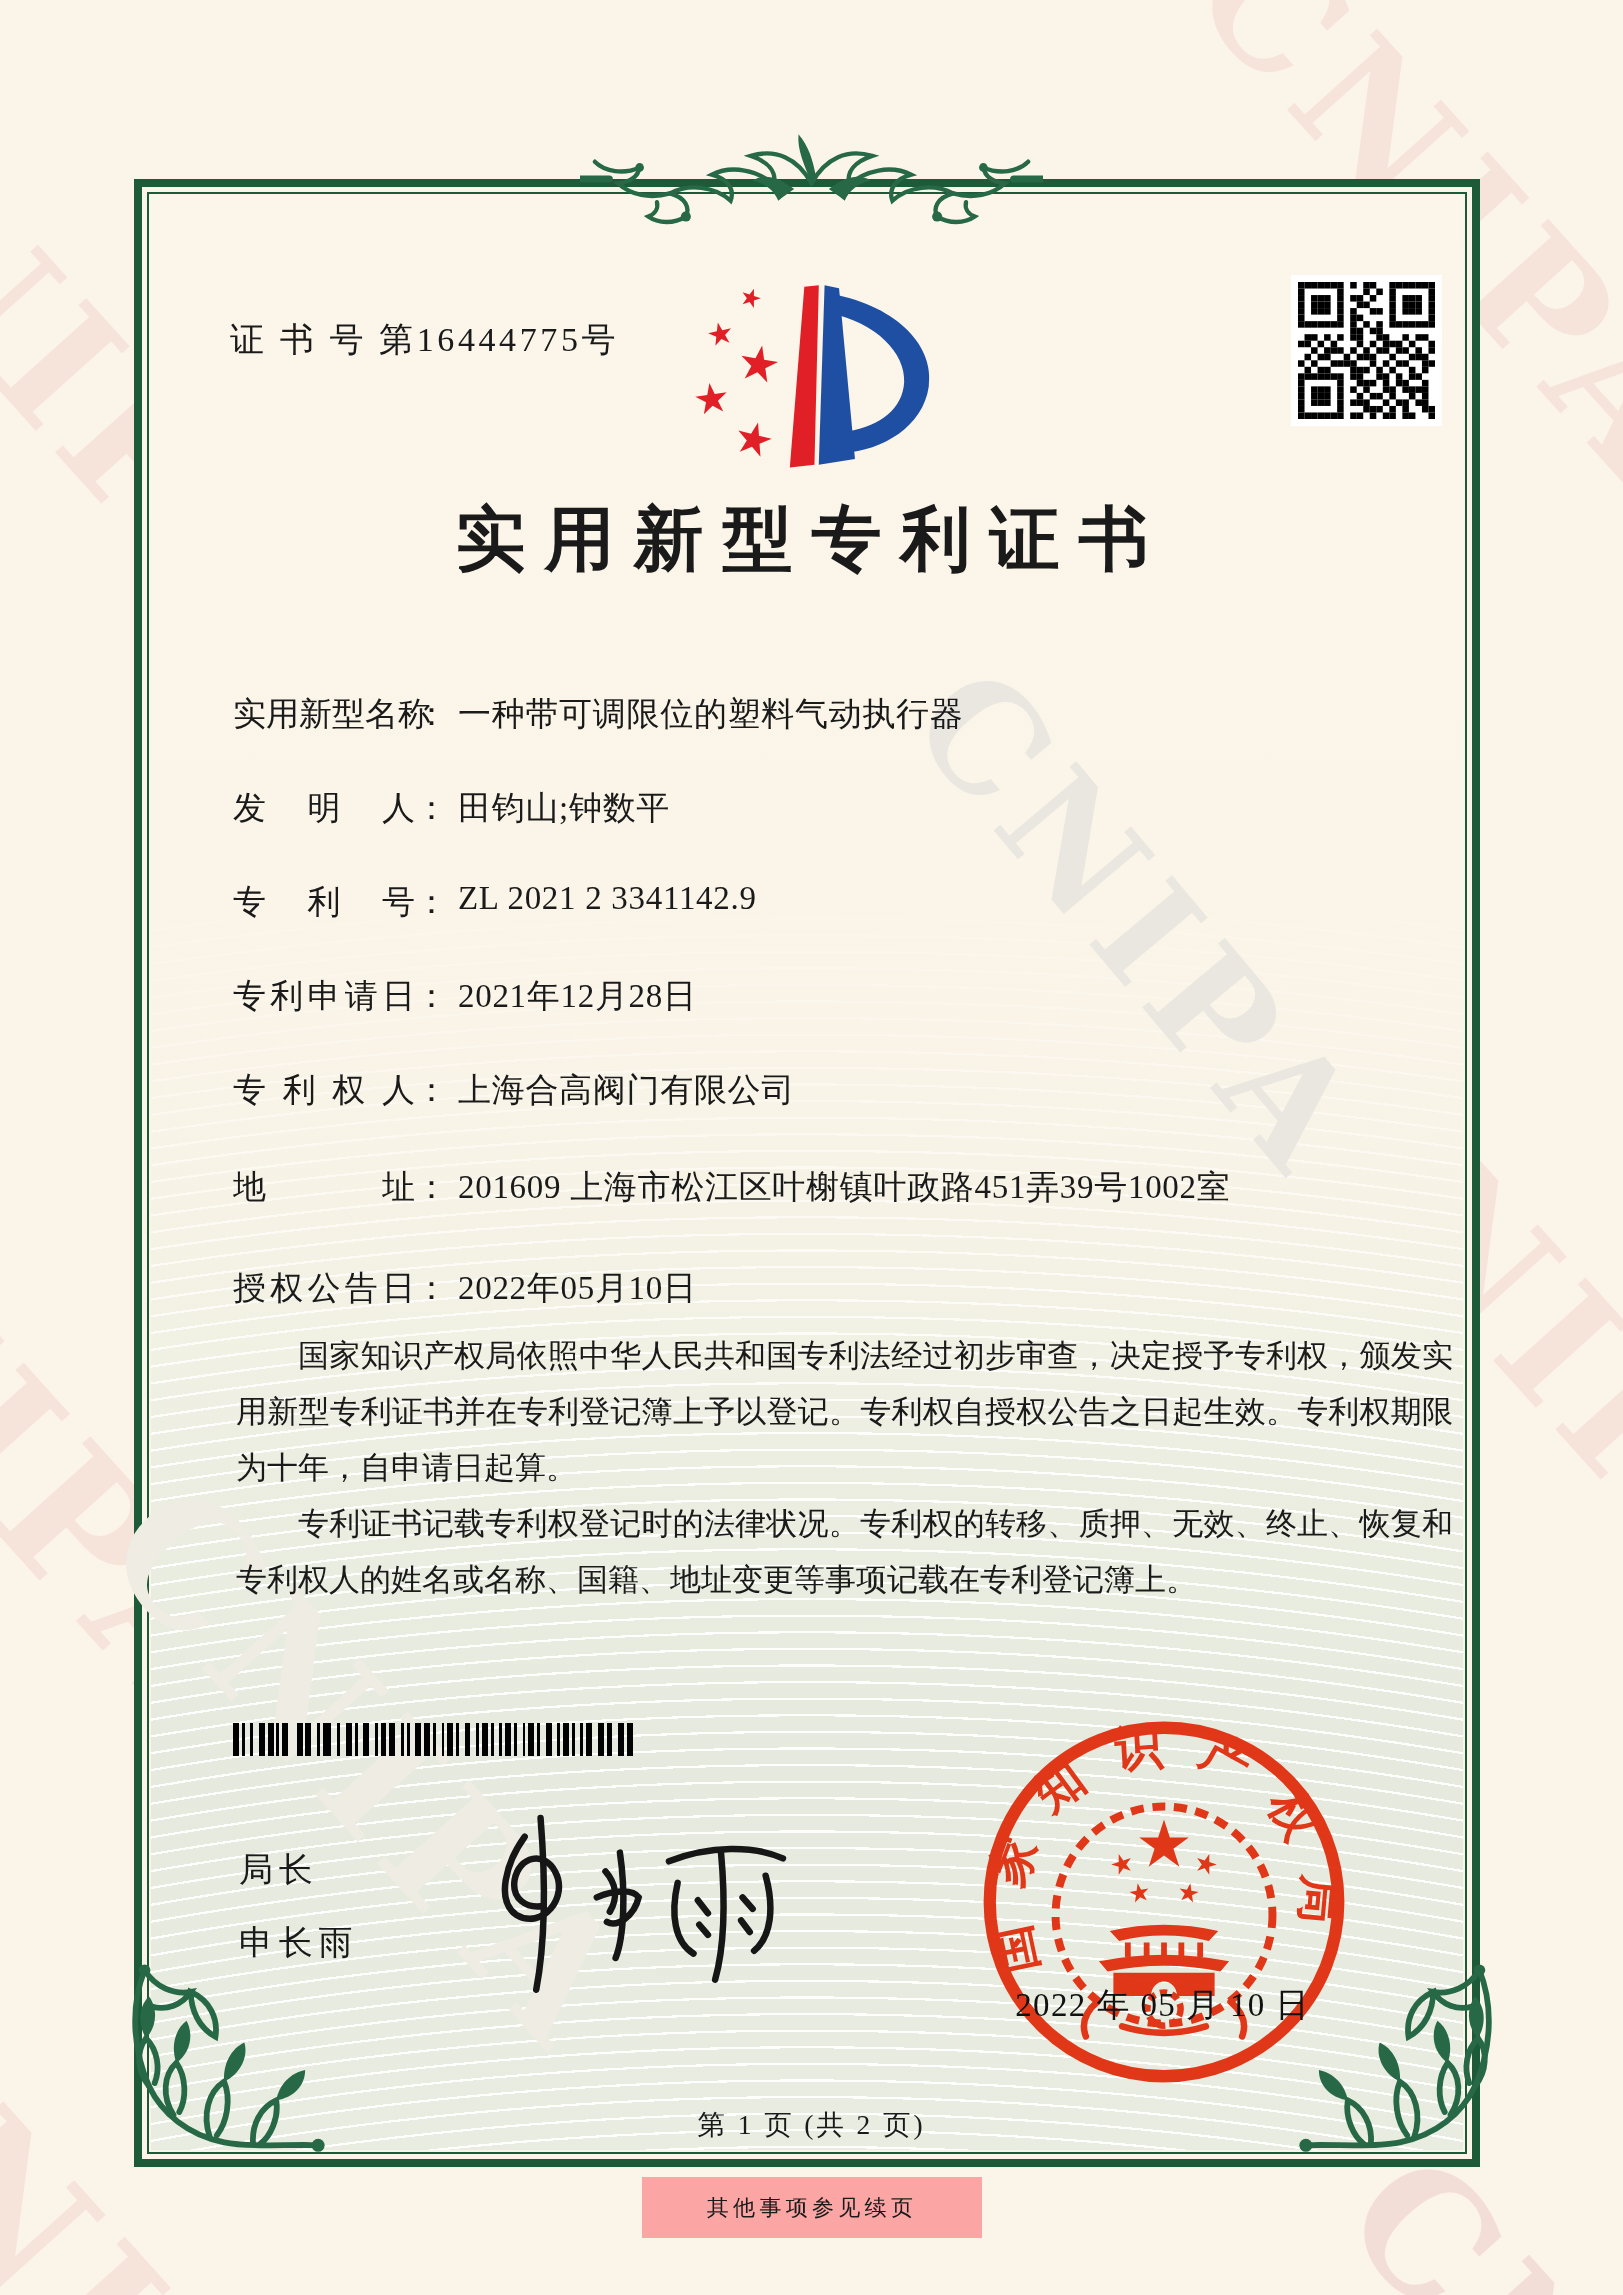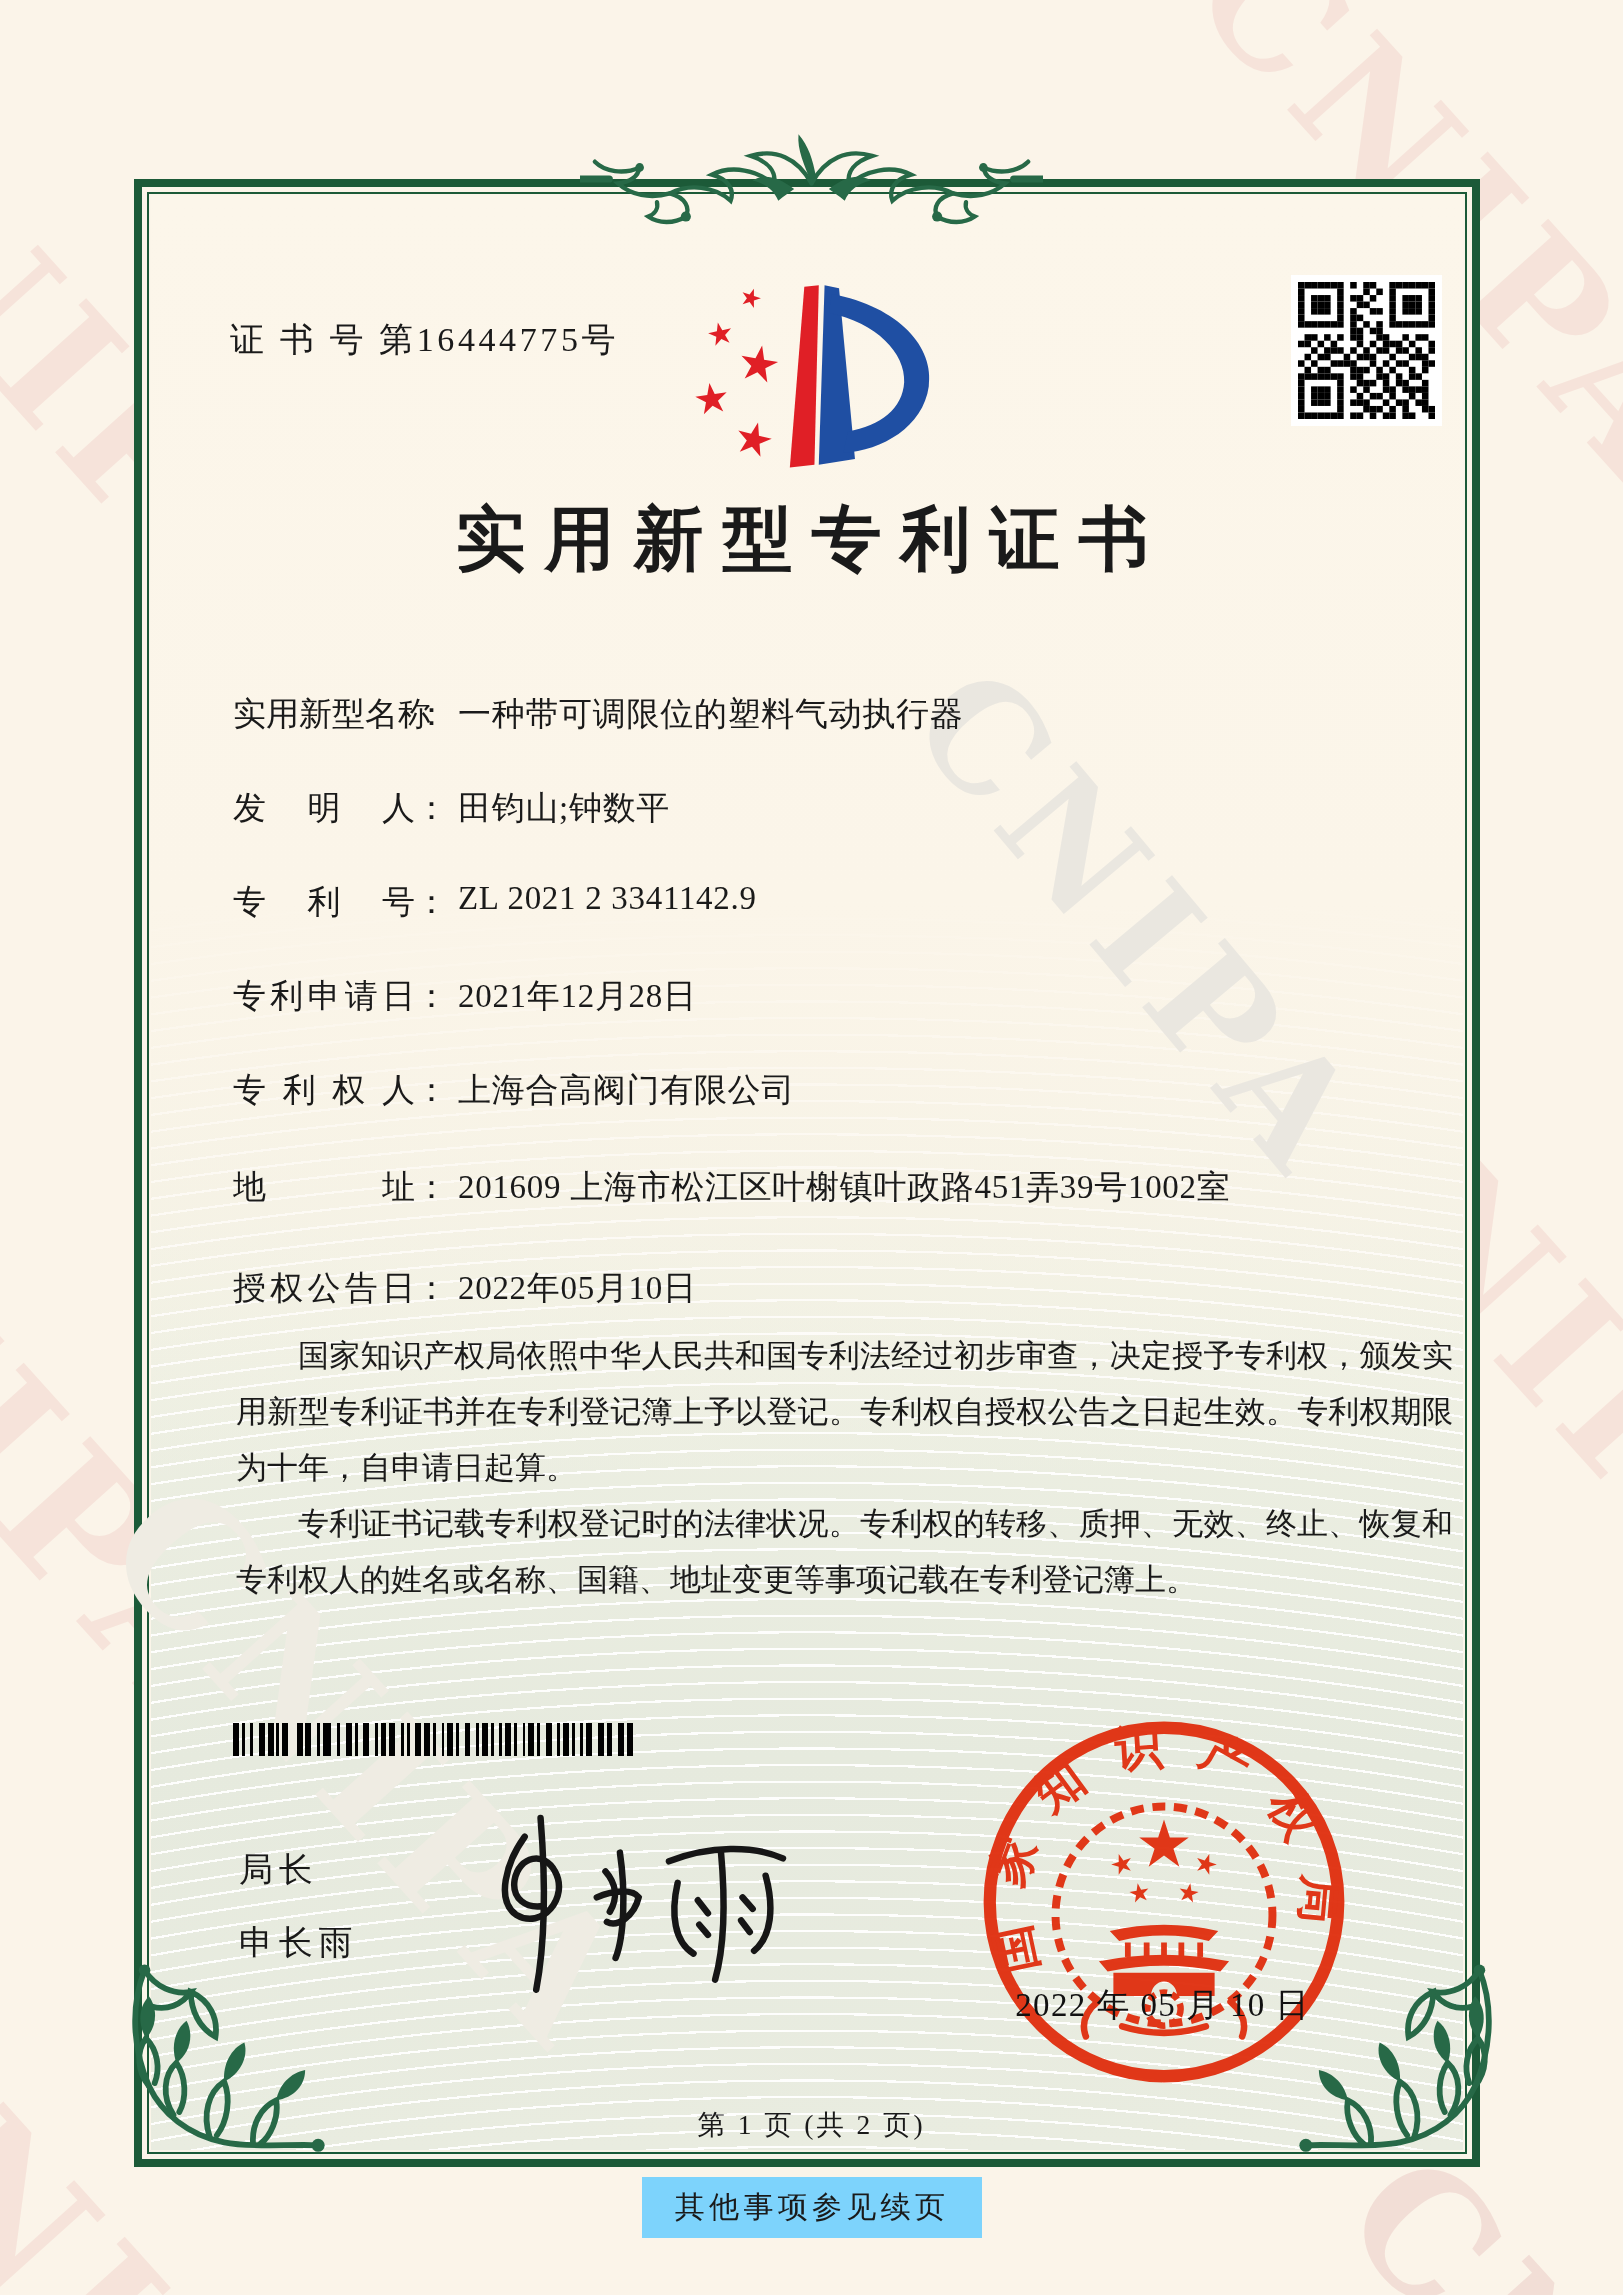--- a/index.html
+++ b/index.html
@@ -41,22 +41,22 @@
   #body-text p{margin:0;text-indent:62px;}
   #barcode{left:233px;top:1723px;width:412px;height:33px;overflow:hidden;white-space:nowrap;font-size:0;}
   #barcode .bar{display:inline-block;height:33px;}
   #director-title{left:239px;top:1847px;font-size:34px;letter-spacing:5.8px;}
   #director-name{left:239px;top:1920px;font-size:34px;letter-spacing:5.8px;}
   #signature{left:455px;top:1805px;}
   #seal{left:976px;top:1714px;}
   #seal-date{left:931px;top:1983px;width:463px;text-align:center;font-size:33px;color:#111;
              letter-spacing:1.4px;z-index:7;}
   #page-footer{left:0;top:2095px;width:1623px;text-align:center;font-size:27.5px;letter-spacing:2.9px;margin-top:12px;}
-  #continuation{left:642px;top:2177px;width:340px;height:61px;background:#7dd3fc;
-                display:flex;align-items:center;justify-content:center;font-size:30px;letter-spacing:4.3px;z-index:7;}
+  #continuation{left:642px;top:2177px;width:340px;height:61px;background:#fca5a5;
+                display:flex;align-items:center;justify-content:center;font-size:22px;letter-spacing:4.3px;z-index:7;}
   #qr{left:1291px;top:275px;width:151px;height:151px;background:#ffffff;padding:0;}
   #qr svg{display:block;margin:7.2px;}
 </style>
 </head>
 <body>
 
 <div id="watermarks-out">
     <div class="wm" style="left: -108px; top: 29px; font-size: 173px; color: rgb(246, 227, 218); transform: rotate(48deg);">CNIPA</div>
     <div class="wm" style="left: 1301px; top: -108px; font-size: 166px; color: rgb(246, 227, 218); transform: rotate(48deg);">CNIPA</div>
     <div class="wm" style="left: -181px; top: 1077px; font-size: 184px; color: rgb(246, 227, 218); transform: rotate(48deg);">CNIPA</div>

